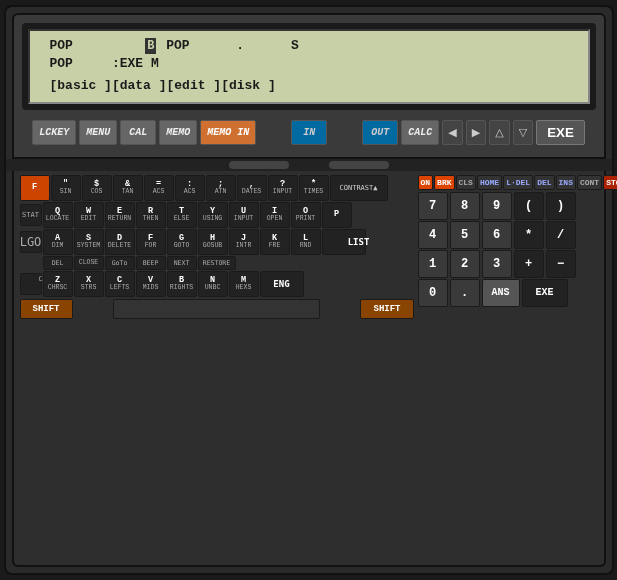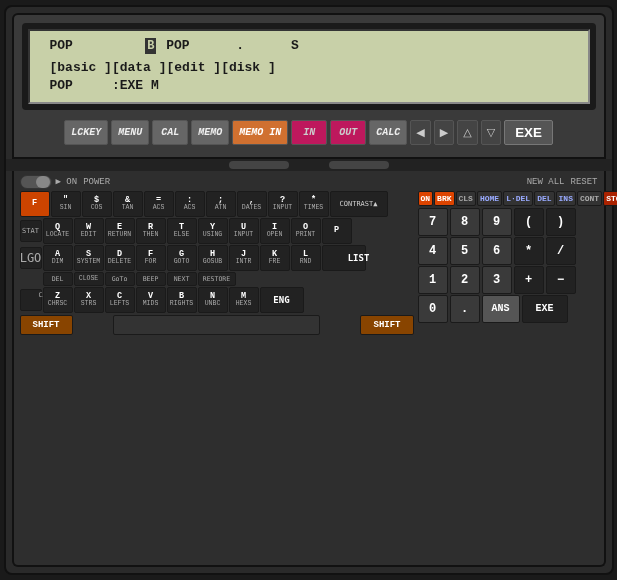--- a/index.html
+++ b/index.html
@@ -73,21 +73,21 @@
       border: 1px solid #555;
       border-radius: 2px;
       cursor: pointer;
       min-width: 36px;
       text-align: center;
       color: #ddd;
       font-style: italic;
     }
     .func-btn-gray { background: #666; color: #eee; }
     .func-btn-memoin { background: #d07030; color: #fff; }
-    .func-btn-dark { background: #be185d; color: #ccc; }
+    .func-btn-dark { background: #0369a1; color: #ccc; margin-left: 32px; }
     .arrow-btn {
       background: #444;
       border: 1px solid #555;
       color: #ccc;
       padding: 3px 5px;
       cursor: pointer;
       border-radius: 2px;
       font-size: 11px;
     }
     .func-btn-exe { background: #555; color: #fff; border: 1px solid #777; padding: 4px 10px; font-weight: bold; border-radius: 2px; cursor: pointer; }
@@ -305,25 +305,25 @@
 <div class="calculator">
 
   <div class="top-section">
     <div class="screen-bezel">
       <div class="screen">
         <div class="screen-line">
           <span style="font-size:13px;font-weight:bold;">POP &nbsp;&nbsp;&nbsp;&nbsp;&nbsp;&nbsp;&nbsp;&nbsp;</span>
           <span class="screen-cursor">B</span>
           <span style="font-size:13px;font-weight:bold;">&nbsp;POP &nbsp;&nbsp;&nbsp;&nbsp;&nbsp;.&nbsp;&nbsp;&nbsp;&nbsp;&nbsp; S</span>
         </div>
+        <div class="screen-line">
+          <span style="font-size:13px;font-weight:bold;">POP &nbsp;&nbsp;&nbsp; :EXE M</span>
+        </div>
         <div class="screen-line" style="margin-top:4px;">
           <span style="font-size:13px;font-weight:bold;">[basic ][data  ][edit  ][disk  ]</span>
-        </div>
-        <div class="screen-line">
-          <span style="font-size:13px;font-weight:bold;">POP &nbsp;&nbsp;&nbsp; :EXE M</span>
         </div>
       </div>
     </div>
 
     <div class="func-buttons">
       <button class="func-btn func-btn-gray">LCKEY</button>
       <button class="func-btn func-btn-gray">MENU</button>
       <button class="func-btn func-btn-gray">CAL</button>
       <button class="func-btn func-btn-gray">MEMO</button>
       <button class="func-btn func-btn-memoin">MEMO IN</button>
@@ -338,33 +338,20 @@
     </div>
   </div>
 
   <div class="divider">
     <div class="hinge"></div>
     <div class="hinge"></div>
   </div>
 
   <div class="bottom-section">
 
-    <div class="power-row">
-      <div class="power-area">
-        <div class="power-switch">
-          <div class="power-switch-knob"></div>
-        </div>
-        <span class="power-on">▶ ON</span>
-        <span class="power-label" style="margin-left:2px;">POWER</span>
-      </div>
-      <div class="top-right-controls">
-        <span class="small-btn">NEW ALL</span>
-        <span class="small-btn">RESET</span>
-      </div>
-    </div>
 
     <div class="main-area">
 
       <div class="keyboard-area">
 
         <div class="key-row">
           <div class="key key-sm f-key">
             <span class="key-main">F</span>
           </div>
           <div class="key key-sm key-black">

